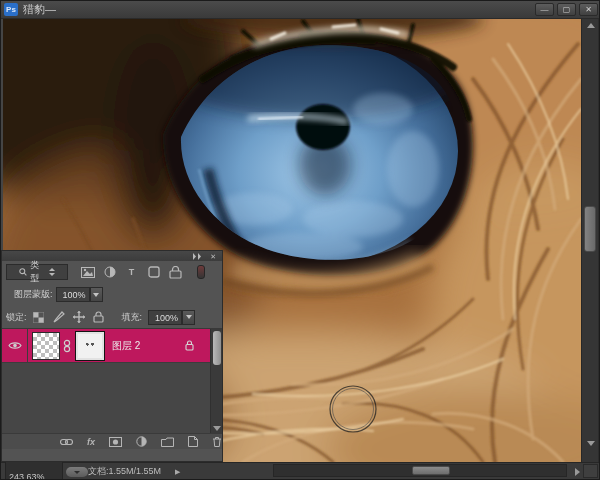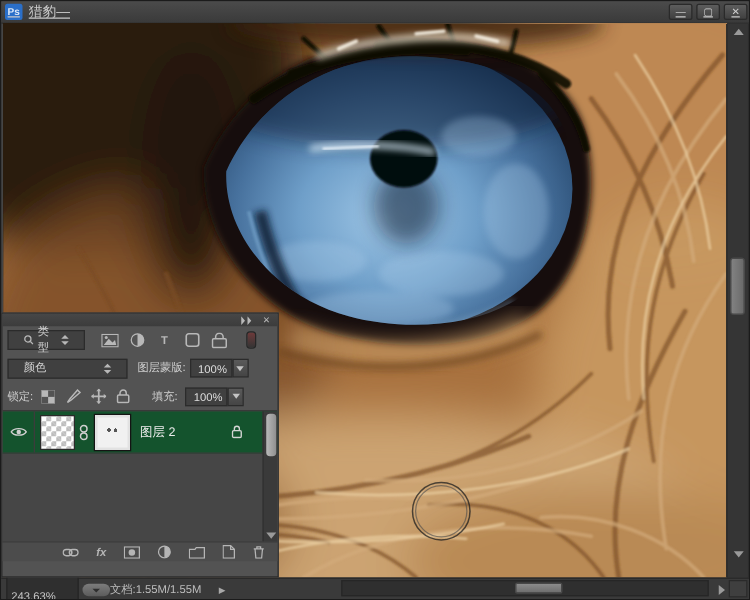--- a/index.html
+++ b/index.html
@@ -4,21 +4,21 @@
 <style>
   * { margin:0; padding:0; box-sizing:border-box; }
   html,body { width:600px; height:480px; background:#222; overflow:hidden;
               font-family:"Liberation Sans","DejaVu Sans",sans-serif; }
   #window { position:relative; width:600px; height:480px; background:#454545;
             border:1px solid #1b1b1b; overflow:hidden; }
 
   
   .titlebar { position:absolute; left:0; top:0; width:600px; height:18px;
               background:linear-gradient(#4b4b4b,#3a3a3a); border-bottom:1px solid #2a2a2a;
-              display:flex; align-items:center; padding:0 3px; color:#c9c9c9; font-size:11px;text-decoration:underline; }
+              display:flex; align-items:center; padding:0 3px; color:#c9c9c9; font-size:11px; }
   .ps-badge { width:14px; height:13px; background:#2a6fc9; color:#dce9fa; font-size:8px;
               font-weight:bold; display:flex; align-items:center; justify-content:center;
               border-radius:2px; margin-right:5px; }
   .title-gap { display:inline-block; width:56px; }
   .win-controls { margin-left:auto; display:flex; gap:3px; }
   .win-btn { width:19px; height:13px; background:linear-gradient(#5d5d5d,#404040);
              border:1px solid #2a2a2a; border-radius:2px; color:#cfcfcf; font-size:8px;
              line-height:11px; text-align:center; }
 
   
@@ -88,21 +88,21 @@
              text-align:right; padding:2px 3px 0 0; color:#dcdcdc; }
   .drop-btn { width:13px; height:15px; background:linear-gradient(#5a5a5a,#454545); border:1px solid #2b2b2b;
               display:flex; align-items:center; justify-content:center; }
   .drop-btn:after { content:""; border-left:3px solid transparent; border-right:3px solid transparent; border-top:4px solid #c4c4c4; }
   .lock-row { height:22px; }
   .lock-icons { display:flex; gap:6px; margin-left:5px; align-items:center; }
   .lk { width:14px; height:14px; display:flex; align-items:center; justify-content:center; }
 
   .layer-list { height:105px; background:#464646; border-top:1px solid #393939; position:relative; overflow:hidden; }
   .lrow { height:34px; display:flex; align-items:center; border-bottom:1px solid #3c3c3c; position:relative; }
-  .lrow.sel { background:#14532d; }
+  .lrow.sel { background:#be185d; }
   .eye-col { width:26px; display:flex; justify-content:center; border-right:1px solid #3c3c3c; align-self:stretch; align-items:center; }
   .thumb { width:28px; height:28px; border:1px solid #2a2a2a; margin-left:4px; }
   .checker { background-color:#fff;
     background-image:linear-gradient(45deg,#bdbdbd 25%,transparent 25%,transparent 75%,#bdbdbd 75%),
                      linear-gradient(45deg,#bdbdbd 25%,transparent 25%,transparent 75%,#bdbdbd 75%);
     background-size:8px 8px; background-position:0 0,4px 4px; }
   .photo1 { background:radial-gradient(circle at 45% 38%, #120b06 0 14%, #4c3018 34%, #8a5c32 62%, #b88a58 100%); }
   .photo2 { background:radial-gradient(circle at 48% 42%, #0d0804 0 16%, #3c2512 38%, #6e4523 66%, #9a6b3c 100%); }
   .linkicn { margin:0 3px; }
   .mask { width:28px; height:28px; margin-left:2px; position:relative; }
@@ -112,21 +112,21 @@
     background-image:radial-gradient(circle 1.5px at 38% 42%, #cfcfcf 99%, transparent), radial-gradient(circle 1.5px at 60% 42%, #cfcfcf 99%, transparent); }
   .lname { margin-left:8px; color:#ececec; font-size:10px; }
   .row-lock { position:absolute; right:28px; }
   .list-scroll { position:absolute; right:0; top:0; width:12px; height:105px; background:#3a3a3a; border-left:1px solid #303030; }
   .list-thumb { position:absolute; left:2px; top:2px; width:8px; height:34px;
                 background:linear-gradient(90deg,#b9b9b9,#8f8f8f); border-radius:3px; }
   .list-arr { position:absolute; left:2px; bottom:3px; width:0; height:0;
               border-left:4px solid transparent; border-right:4px solid transparent; border-top:5px solid #9a9a9a; }
 
   .panel-bottom { height:16px; display:flex; align-items:center; justify-content:flex-end;
-                  gap:14px; padding-right:10px; background:#4c4c4c; border-top:1px solid #3a3a3a; }
+                  gap:14px; background:#4c4c4c; border-top:1px solid #3a3a3a; }
   .pb-icn { color:#b5b5b5; display:flex; align-items:center; justify-content:center; }
   .fx-txt { font-style:italic; font-weight:bold; font-size:9px; color:#b5b5b5; }
   svg.icn { display:block; }
 </style>
 </head>
 <body>
 
 <div id="window">
 
   <div class="titlebar">
@@ -331,27 +331,20 @@
           <svg class="icn" width="13" height="13" viewBox="0 0 13 13">
               <rect x="1" y="5" width="11" height="7" rx="1" fill="none" stroke="#b8b8b8" stroke-width="1.2"></rect>
               <path d="M3.5,5 V3.5 a3,3 0 0 1 6,0 V5" fill="none" stroke="#b8b8b8" stroke-width="1.2"></path>
             </svg>
         </span>
       </span>
       <span class="toggle"></span>
     </div>
 
     <div class="frow blend-row">
-      <span class="combo combo-bm">
-        <span>颜色</span>
-        <span class="spinner">
-            <span class="spin-up"></span>
-            <span class="spin-dn"></span>
-          </span>
-      </span>
       <span class="lbl" style="margin-left:8px">图层蒙版:</span>
       <span class="val-box" style="margin-left:3px">100%</span>
       <span class="drop-btn"></span>
     </div>
 
     <div class="frow lock-row">
       <span class="lbl">锁定:</span>
       <span class="lock-icons">
         <span class="lk">
           <svg class="icn" width="11" height="11" viewBox="0 0 11 11">

